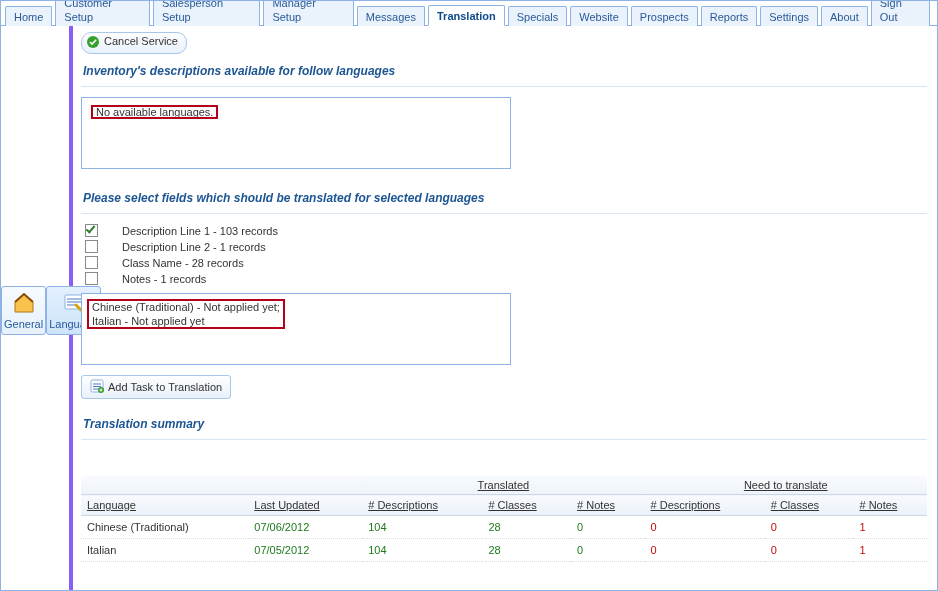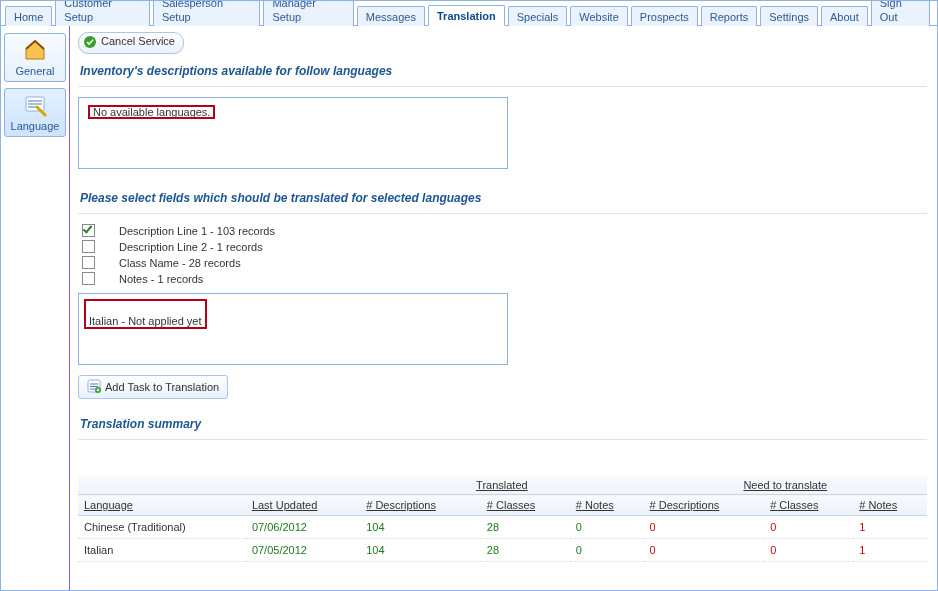--- a/index.html
+++ b/index.html
@@ -48,24 +48,24 @@
     top: 1px;
     border-bottom: 1px solid #fff;
   }
   .mainwrap {
     display: flex;
     height: calc(100% - 24px);
   }
   
   .sidebar {
     width: 68px;
-    border-right: 1px solid #8b5cf6;
+    border-right: 4px solid #8b5cf6;
     background: #fff;
     display: flex;
-    flex-direction: column;
+    flex-direction: row;
     align-items: center;
     padding-top: 4px;
   }
   .sidebtn {
     width: 56px;
     border: 1px solid #8db2e3;
     border-radius: 3px;
     background: linear-gradient(#f6fbff, #e6f1fc);
     margin: 3px 0;
     text-align: center;
@@ -305,21 +305,21 @@
             <span>Class Name - 28 records</span>
           </div>
           <div class="fieldrow">
             <span class="cbicon"></span>
             <span>Notes - 1 records</span>
           </div>
         </div>
 
       <div class="langselbox">
         <div class="redbox">
-          <br>
+          <span>Chinese (Traditional) - Not applied yet;</span><br>
           <span>Italian - Not applied yet</span>
         </div>
       </div>
 
       <div class="smallbtn">
         <span class="icon">
           <svg width="14" height="14" viewBox="0 0 14 14">
               <rect x="1" y="1" width="12" height="12" rx="1.5" fill="#fff" stroke="#8db2e3"></rect>
               <path d="M3 5 H11 M3 7.5 H11 M3 10 H8" stroke="#4a7abf" stroke-width="1"></path>
               <circle cx="11" cy="11" r="3" fill="#35a02a"></circle>

